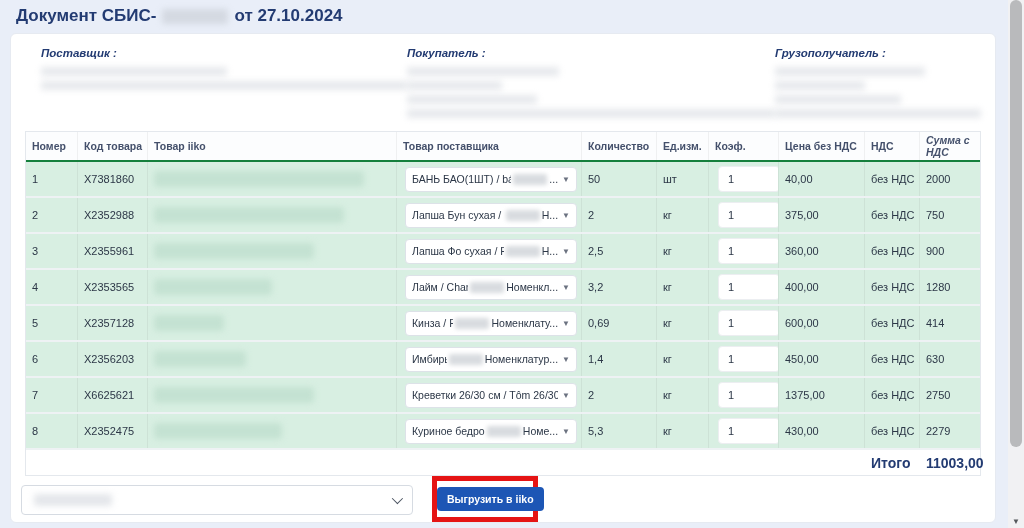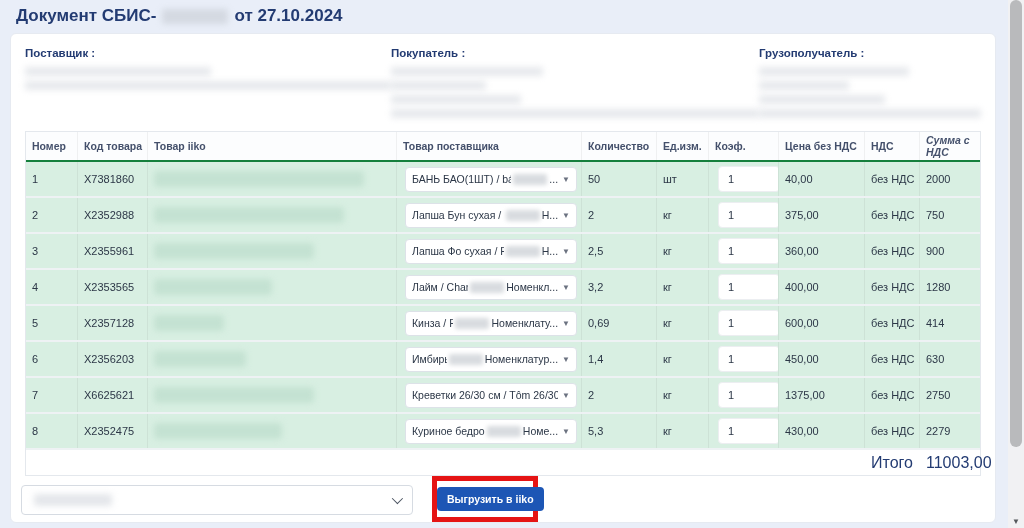--- a/index.html
+++ b/index.html
@@ -11,21 +11,21 @@
   
   .title-row { position:absolute; left:16px; top:6px; display:flex; align-items:center; gap:6px;
                font-size:17px; font-weight:bold; color:#233b72; }
   .title-blur { width:66px; height:15px; background:#c3c8cf; filter:blur(3px); opacity:.55; border-radius:2px; }
 
   
   .card { position:absolute; left:10px; top:33px; width:986px; height:490px; background:#ffffff;
           border-radius:6px; border:1px solid #e6eaf1; }
 
   
-  .parties { display:grid; grid-template-columns:366px 368px 1fr; padding:13px 14px 0 14px; height:97px; }
+  .parties { display:grid; grid-template-columns:366px 368px 1fr; padding:13px 14px 0 30px; height:97px;font-style:italic; }
   .party-label { font-size:11.5px; font-weight:bold; color:#233b72; margin-bottom:8px; }
   .blur-line { background:#c9ced6; filter:blur(3px); opacity:.45; border-radius:2px; height:9px; margin-bottom:5px; }
   .party:nth-child(1) .blur-line:nth-of-type(1){ width:122px; }
   .party:nth-child(1) .blur-line:nth-of-type(2){ width:186px; }
   .party:nth-child(2) .blur-line:nth-of-type(1){ width:206px; }
   .party:nth-child(2) .blur-line:nth-of-type(2){ width:152px; }
   .party:nth-child(2) .blur-line:nth-of-type(3){ width:95px; }
   .party:nth-child(2) .blur-line:nth-of-type(4){ width:130px; }
   .party:nth-child(3) .blur-line:nth-of-type(1){ width:236px; }
   .party:nth-child(3) .blur-line:nth-of-type(2){ width:150px; }
@@ -56,21 +56,21 @@
   .sel-text { flex:0 1 auto; overflow:hidden; }
   .sel-blur { width:34px; height:11px; background:#cfd3d8; filter:blur(2px); opacity:.8; flex:none; margin:0 2px; border-radius:2px; }
   .sel-tail { flex:none; }
   .sel-caret { margin-left:auto; flex:none; color:#6b7280; font-size:8px; padding-left:4px; }
 
   .coef-input { width:62px; height:26px; background:#fff; border:1px solid #eceef1; border-radius:4px;
                 font-size:11px; color:#2c3747; padding-left:9px; margin-left:3px;
                 font-family:"Liberation Sans", sans-serif; outline:none; }
 
   .total-row { height:25px; background:#ffffff; align-items:center; }
-  .total-label, .total-value { font-size:16px; font-weight:normal; color:#233b72; padding-left:6px; }
+  .total-label, .total-value { font-size:14px; font-weight:bold; color:#233b72; padding-left:6px; }
 
   
   .footer { position:relative; margin:6px 14px 0 10px; height:50px; }
   .footer-select { position:absolute; left:0; top:3px; width:392px; height:30px; background:#fff;
                    border:1px solid #d6dbe2; border-radius:4px; display:flex; align-items:center;
                    padding:0 12px; cursor:pointer; }
   .footer-select-blur { width:78px; height:12px; background:#c9ced6; filter:blur(3px); opacity:.5; border-radius:2px; }
   .chevron { margin-left:auto; width:8px; height:8px; border-right:1.5px solid #4a5360;
              border-bottom:1.5px solid #4a5360; transform:rotate(45deg) translateY(-2px); }
 

